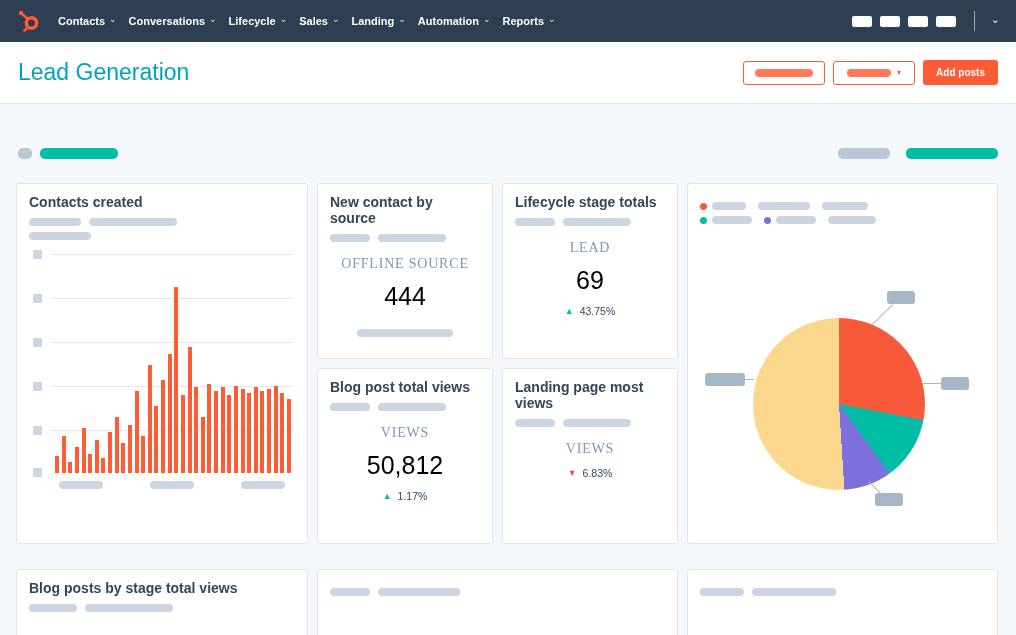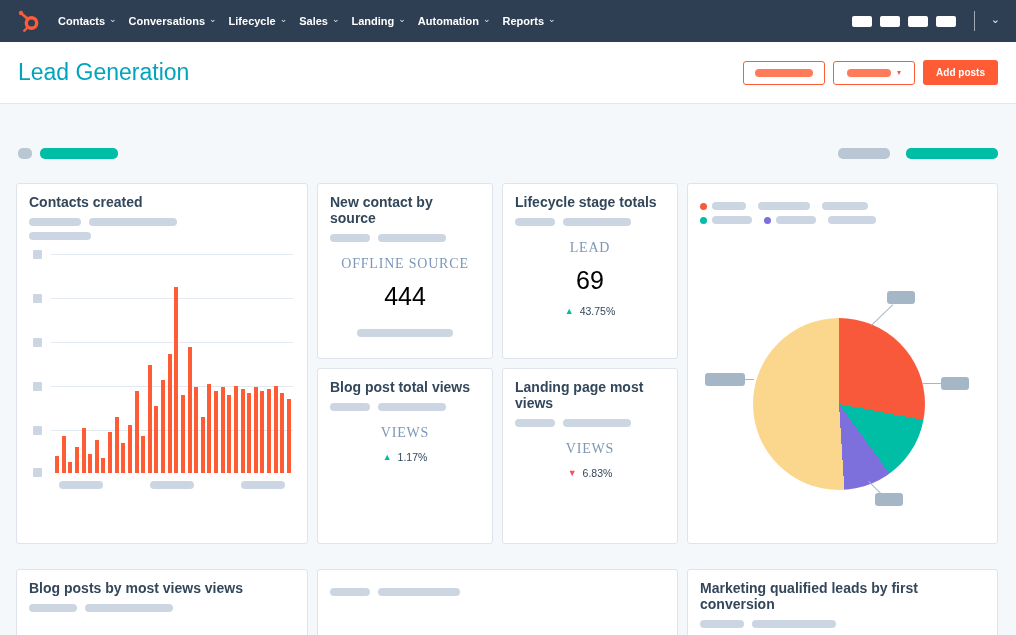--- a/index.html
+++ b/index.html
@@ -328,20 +328,21 @@
   </div>
 
   <div class="card">
     <div class="card-title">Blog post total views</div>
     <div class="ph-row">
       <span class="ph" style="width:40px"></span>
       <span class="ph" style="width:68px"></span>
     </div>
     <div class="metric">
       <div class="metric-label">VIEWS</div>
+      <div class="metric-value">50,812</div>
       <div class="delta">
         <span class="tri up">▲</span>
         <span>1.17%</span>
       </div>
     </div>
   </div>
 
   <div class="card">
     <div class="card-title">Landing page most views</div>
     <div class="ph-row">
@@ -353,32 +354,31 @@
       <div class="delta">
         <span class="tri down">▼</span>
         <span>6.83%</span>
       </div>
     </div>
   </div>
 </div>
 
 <div class="bottom-row">
   <div class="card" style="width:292px">
-    <div class="card-title">Blog posts by most views views</div>
+    <div class="card-title">Blog posts by stage total views</div>
     <div class="ph-row">
       <span class="ph" style="width:48px"></span>
       <span class="ph" style="width:88px"></span>
     </div>
   </div>
   <div class="card" style="width:361px">
     <div class="ph-row">
       <span class="ph" style="width:40px"></span>
       <span class="ph" style="width:82px"></span>
     </div>
   </div>
   <div class="card" style="width:311px">
-    <div class="card-title">Marketing qualified leads by first conversion</div>
     <div class="ph-row">
       <span class="ph" style="width:44px"></span>
       <span class="ph" style="width:84px"></span>
     </div>
   </div>
 </div>
 
 </body></html>

